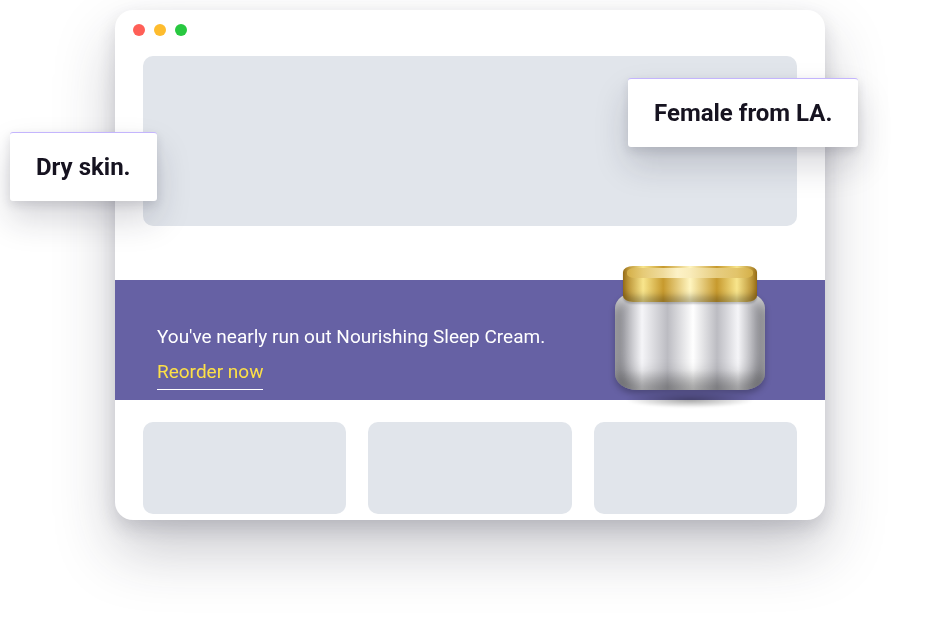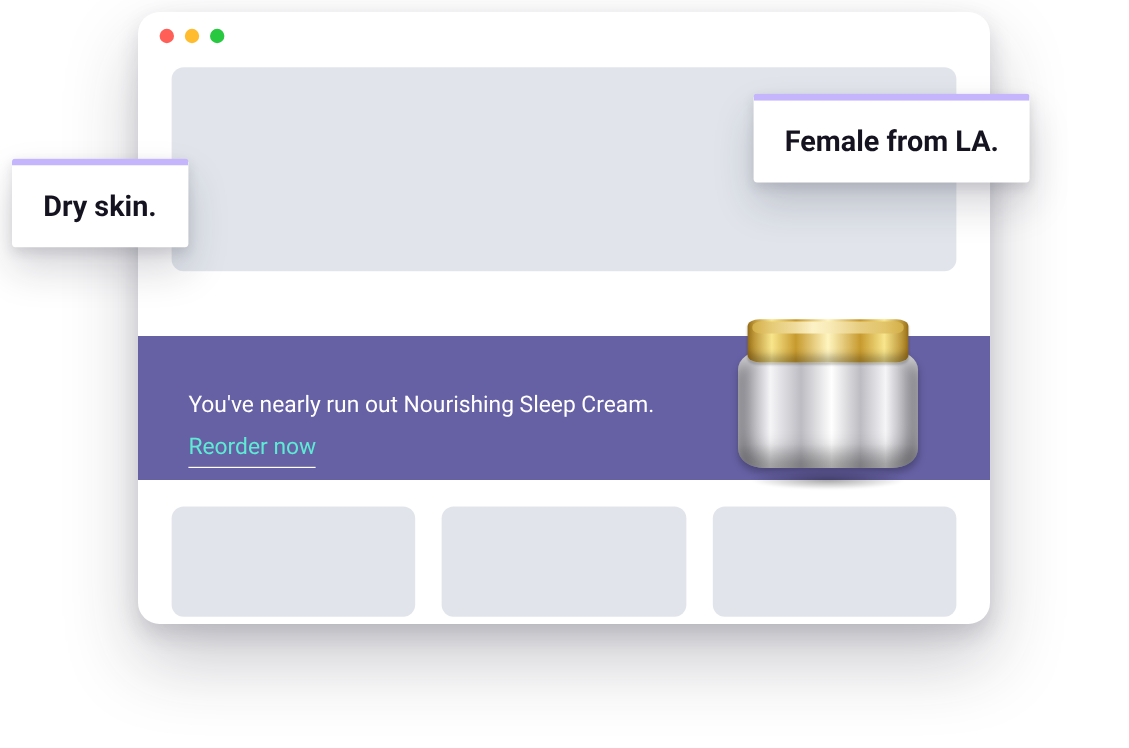--- a/index.html
+++ b/index.html
@@ -63,21 +63,21 @@
   }
   .banner-text {
     padding-left: 42px;
     font-size: 19px;
     line-height: 1.6;
     font-weight: 400;
     margin-top: 32px;
   }
   .banner-text a {
     display: inline-block;
-    color: #5eead4;
+    color: #fde047;
     text-decoration: none;
     border-bottom: 1.5px solid #fff;
     padding-bottom: 2px;
     margin-top: 4px;
   }
 
   
   .jar {
     position: absolute;
     right: 60px;
@@ -139,21 +139,21 @@
     flex: 1;
     height: 92px;
     background: #e1e5eb;
     border-radius: 10px;
   }
 
   
   .callout {
     position: absolute;
     background: #fff;
-    border-top: 6px solid #c4b5fd;
+    border-top: 1px solid #c4b5fd;
     box-shadow: 0 18px 34px rgba(30,30,50,.18), 0 4px 10px rgba(30,30,50,.12);
     border-radius: 3px;
     padding: 20px 26px;
     font-weight: 700;
     font-size: 24px;
     color: #161320;
     white-space: nowrap;
   }
   .callout.a { left: 10px;  top: 132px; text-align: right; }
   .callout.b { left: 628px; top: 78px;  }

